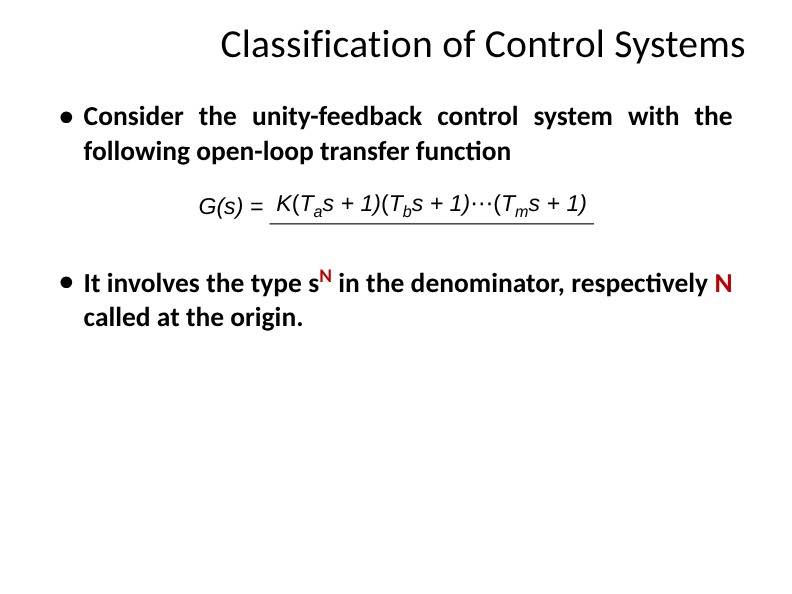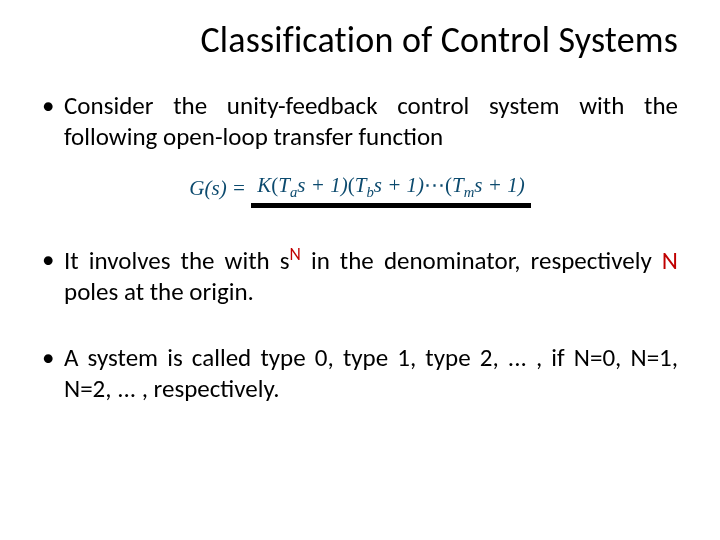--- a/index.html
+++ b/index.html
@@ -18,53 +18,54 @@
   .title {
     font-size: 36px;
     font-weight: 400;
     text-align: right;
     margin: 0 0 28px 0;
     letter-spacing: 0.2px;
   }
   ul {
     list-style: none;
     padding: 0;
-    margin: 0;
+    margin: 12px;
+    font-weight: bold;
   }
   li {
     font-size: 25px;
     line-height: 1.25;
     text-align: justify;
     margin-bottom: 34px;
     padding-left: 22px;
     position: relative;
   }
   li::before {
     content: "•";
     position: absolute;
     left: 0;
     top: 0;
     font-size: 25px;
   }
   .formula {
     text-align: center;
     margin: -14px 0 36px 0;
-    font-family: Liberation Serif, serif;
+    font-family: Liberation Sans, sans-serif;
     font-size: 21px;
-    color: #0c4a6e;
+    color: #000000;
   }
   .frac {
     display: inline-block;
     vertical-align: middle;
     text-align: center;
   }
   .num {
     display: block;
     padding: 0 6px 2px 6px;
-    border-bottom: 5px solid #000000;
+    border-bottom: 1px solid #000000;
   }
   .den {
     display: block;
     padding: 2px 6px 0 6px;
   }
   .sub {
     font-size: 0.7em;
     vertical-align: sub;
     font-style: italic;
   }
@@ -97,17 +98,16 @@
     <span class="it">G(s) = </span>
     <span class="frac">
       <span class="num">
         <span class="it">K</span><span>(</span><span class="it">T</span><span class="sub">a</span><span class="it">s + 1)</span><span>(</span><span class="it">T</span><span class="sub">b</span><span class="it">s + 1)</span><span>⋯</span><span>(</span><span class="it">T</span><span class="sub">m</span><span class="it">s + 1)</span>
       </span>
     </span>
   </div>
 
   <ul>
     <li>
-      <span>It involves the with s</span><span class="supN">N</span><span> in the denominator, respectively </span><span class="redN">N</span><span> poles at the origin.</span>
+      <span>It involves the type s</span><span class="supN">N</span><span> in the denominator, respectively </span><span class="redN">N</span><span> called at the origin.</span>
     </li>
-    <li>A system is called type 0, type 1, type 2, ... , if N=0, N=1, N=2, ... , respectively.</li>
   </ul>
 </div>
 
 </body></html>

